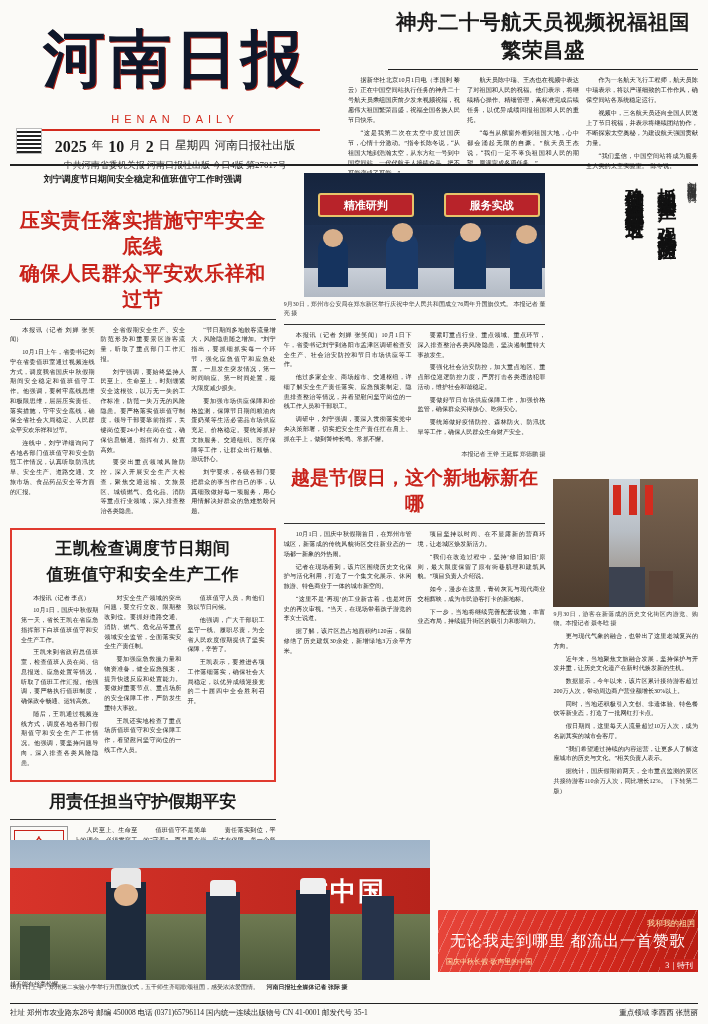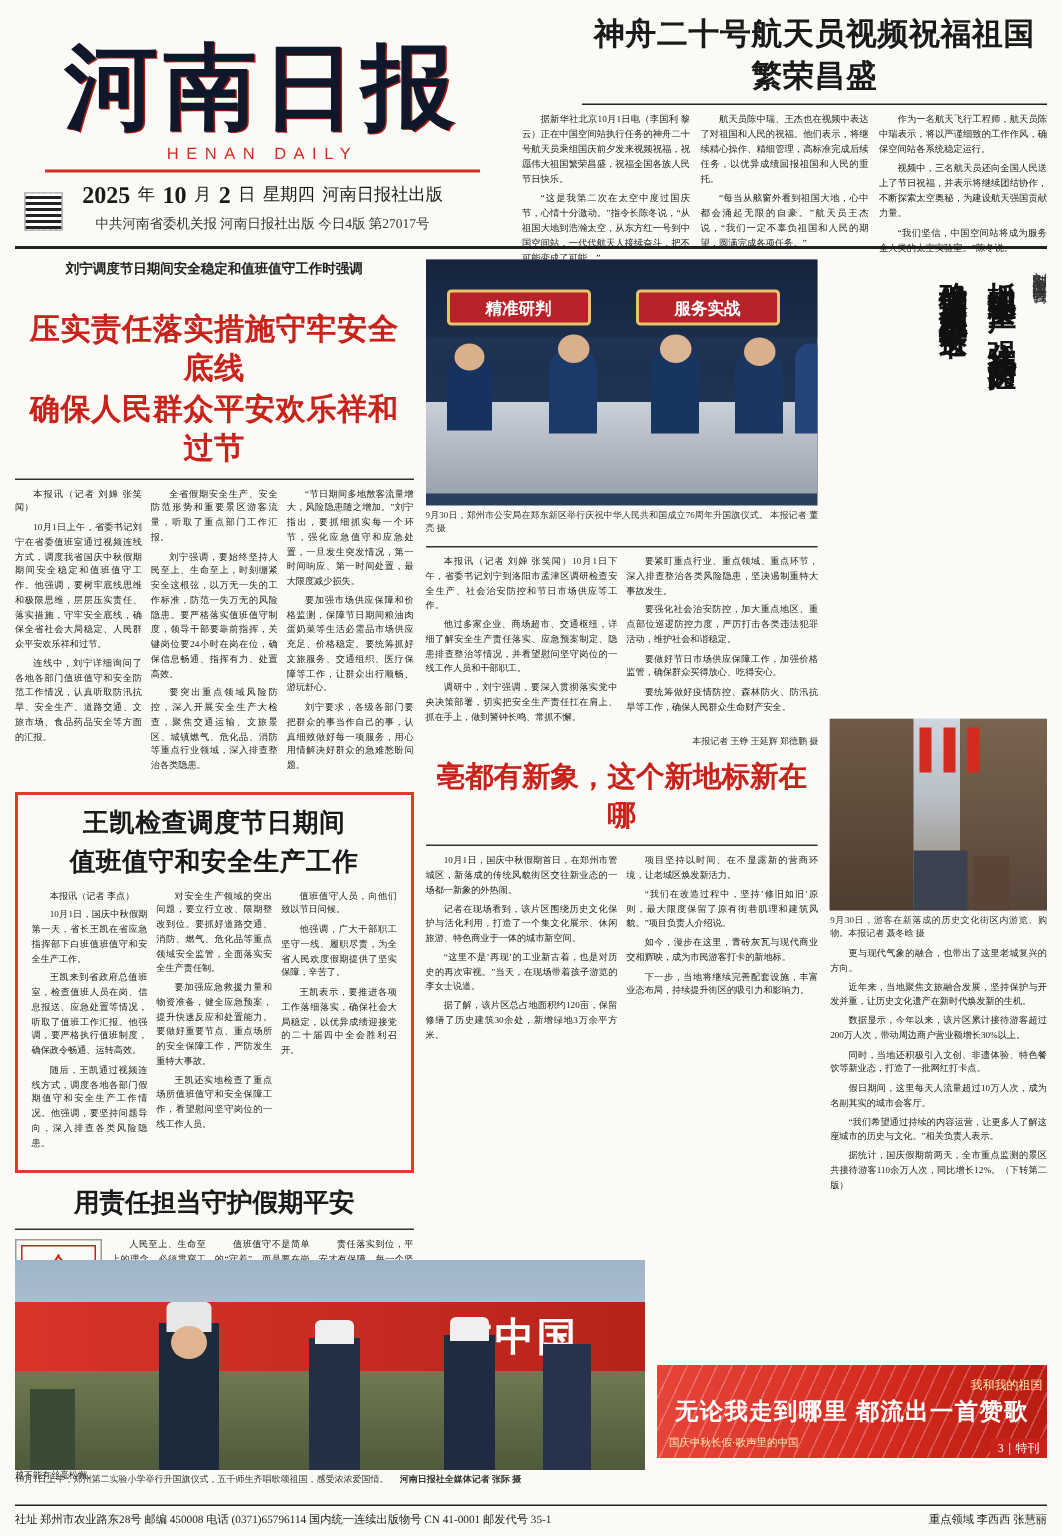--- a/index.html
+++ b/index.html
@@ -23,21 +23,21 @@
     font-size:62px;
     letter-spacing:4px;
     color:#0f172a;
     line-height:1.05;
     margin-top:18px;
     text-align:center;
     text-shadow: 1px 1px 0 #a81c12;
   }
   .logo-en {
     text-align:center; color:#d32b1e; font-size:11px; letter-spacing:5px;
-    margin-top:6px; font-family:"Liberation Sans", sans-serif;
+    margin-top:22px; font-family:"Liberation Sans", sans-serif;
   }
   .logo-rule { height:2px; background:#d32b1e; margin:4px 20px 0 20px; }
   .date-row {
     display:flex; align-items:flex-start; justify-content:center; gap:5px;
     margin-top:7px; font-size:11.5px;
   }
   .date-row .big { font-size:16px; font-weight:bold; }
   .date-sub2 { text-align:center; font-size:9px; color:#333; margin-top:3px; }
   .qr { width:26px; height:26px; background:
       repeating-linear-gradient(0deg,#222 0 2px,#fff 2px 4px),
@@ -110,21 +110,21 @@
     border-top:1.5px solid #222; padding-top:4px;
     font-size:7.5px; display:flex; justify-content:space-between; color:#222;
   }
 
   
   .banner {
     position:relative; height:62px; background:linear-gradient(90deg,#e7453a,#d4291e 60%,#b81c12);
     color:#fff; display:flex; align-items:center; justify-content:center;
     overflow:hidden;
   }
-  .banner .bt { font-size:15.5px; font-weight:bold; letter-spacing:1px; z-index:2; }
+  .banner .bt { font-size:15.5px; font-weight:normal; letter-spacing:1px; z-index:2; }
   .banner .sub { position:absolute; right:3px; top:8px; font-size:8px; line-height:1.4;
     text-align:right; color:#ffe9b0; z-index:2;}
   .page-num {
     position:absolute; right:0; bottom:0; background:#c8221a; color:#fff;
     font-size:8px; padding:1px 5px;
   }
 
   .tag-note { font-size:6px; text-align:right; color:#333; margin-top:3px; }
 
   
@@ -254,21 +254,21 @@
             <p>责任落实到位，平安才有保障。每一个坚守岗位的身影，都是节日里最美的风景。</p>
             <p>让我们共同努力，以高度的责任感和使命感，守护好这份来之不易的安宁与祥和。</p>
             <p>唯有如此，才能不负人民重托，交出一份让党和人民满意的答卷。</p>
           </div>
         </div>
       </div>
     </div>
 
     <div class="col-mid">
 
-      <div class="photo" style="height:164px; background:linear-gradient(180deg,#233a5e 0%,#1d3050 45%,#2b3f60 100%);">
+      <div class="photo" style="height:124px; background:linear-gradient(180deg,#233a5e 0%,#1d3050 45%,#2b3f60 100%);margin-left:20px;">
         <div class="sc" style="left:0;top:0;width:100%;height:52px;background:linear-gradient(180deg,#16243d,#1b2d4b);"></div>
         <div class="sc" style="left:14px;top:20px;width:96px;height:24px;background:#b8232a;border:2px solid #e7c46a;border-radius:3px;color:#fff;font-size:11px;font-weight:bold;display:flex;align-items:center;justify-content:center;">精准研判</div>
         <div class="sc" style="left:140px;top:20px;width:96px;height:24px;background:#b8232a;border:2px solid #e7c46a;border-radius:3px;color:#fff;font-size:11px;font-weight:bold;display:flex;align-items:center;justify-content:center;">服务实战</div>
         <div class="sc" style="left:0;top:95px;width:100%;height:61px;background:linear-gradient(180deg,#c9cfd8,#9aa3ae);"></div>
         <div class="sc" style="left:14px;top:64px;width:30px;height:50px;background:#15335e;border-radius:12px 12px 0 0;"></div>
         <div class="sc" style="left:19px;top:56px;width:20px;height:18px;background:#d8b08c;border-radius:50%;"></div>
         <div class="sc" style="left:82px;top:60px;width:32px;height:56px;background:#1b3a68;border-radius:12px 12px 0 0;"></div>
         <div class="sc" style="left:88px;top:50px;width:21px;height:19px;background:#d8b08c;border-radius:50%;"></div>
         <div class="sc" style="left:150px;top:60px;width:32px;height:56px;background:#16355f;border-radius:12px 12px 0 0;"></div>
         <div class="sc" style="left:156px;top:50px;width:21px;height:19px;background:#dcb594;border-radius:50%;"></div>
@@ -288,21 +288,21 @@
         </div>
         <div class="col">
           <p>要紧盯重点行业、重点领域、重点环节，深入排查整治各类风险隐患，坚决遏制重特大事故发生。</p>
           <p>要强化社会治安防控，加大重点地区、重点部位巡逻防控力度，严厉打击各类违法犯罪活动，维护社会和谐稳定。</p>
           <p>要做好节日市场供应保障工作，加强价格监管，确保群众买得放心、吃得安心。</p>
           <p>要统筹做好疫情防控、森林防火、防汛抗旱等工作，确保人民群众生命财产安全。</p>
         </div>
       </div>
       <div class="tag-note">本报记者 王铮 王延辉 郑德鹏 摄</div>
 
-      <div class="red-head">亳都有新象，这个新地标新在哪</div>
+      <div class="red-head">越是节假日，这个新地标新在哪</div>
       <div class="rule-thin"></div>
 
       <div style="display:flex; gap:6px;">
         <div style="flex:1; font-size:6.1px; line-height:1.6; text-align:justify;">
           <p style="margin:0 0 3px;text-indent:2em">10月1日，国庆中秋假期首日，在郑州市管城区，新落成的传统风貌街区交往新业态的一场都一新象的外热闹。</p>
           <p style="margin:0 0 3px;text-indent:2em">记者在现场看到，该片区围绕历史文化保护与活化利用，打造了一个集文化展示、休闲旅游、特色商业于一体的城市新空间。</p>
           <p style="margin:0 0 3px;text-indent:2em">“这里不是’再现’的工业新古着，也是对历史的再次审视。”当天，在现场带着孩子游览的李女士说道。</p>
           <p style="margin:0 0 3px;text-indent:2em">据了解，该片区总占地面积约120亩，保留修缮了历史建筑30余处，新增绿地3万余平方米。</p>
         </div>
         <div style="flex:1; font-size:6.1px; line-height:1.6; text-align:justify;">

